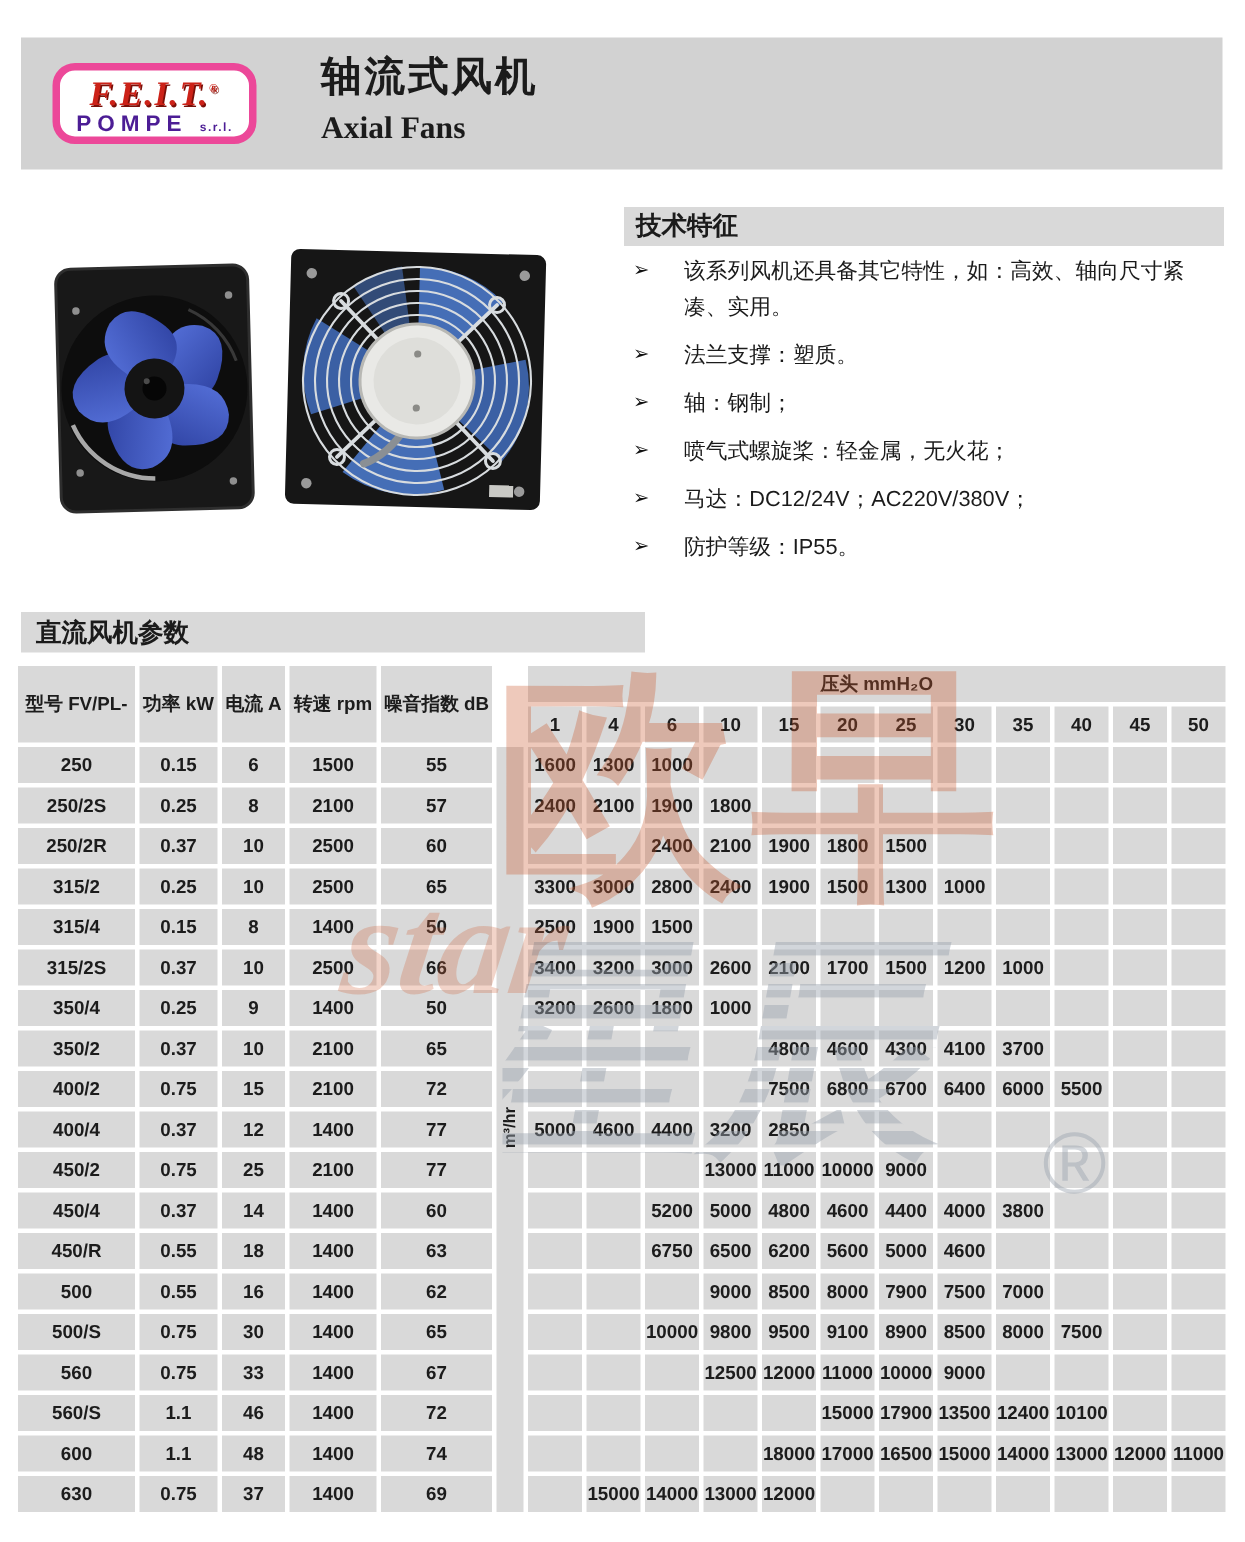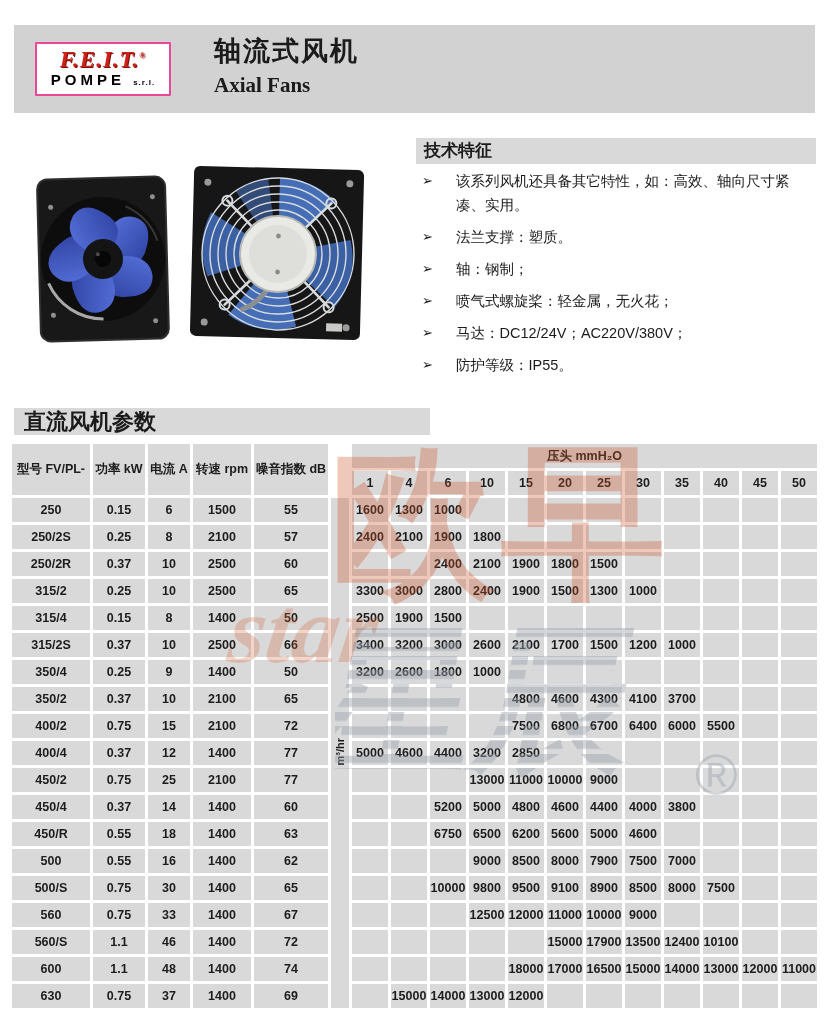--- a/index.html
+++ b/index.html
@@ -2,26 +2,26 @@
 <html><head>
 <meta charset="utf-8">
 <style>
   html,body{margin:0;padding:0;background:#fff;}
   .page{position:relative;width:830px;height:1028px;background:#fff;overflow:hidden;
         font-family:"Liberation Sans",sans-serif;color:#1b1b1b;}
 
   
   .top-band{position:absolute;left:14px;top:25px;width:801px;height:88px;background:#d2d2d2;}
   .logo-box{position:absolute;left:21px;top:17px;width:136px;height:54px;background:#fff;
-            border:2px solid #ec4899;border-radius:1px;text-align:center;box-sizing:border-box;}
+            border:5px solid #ec4899;border-radius:15px;text-align:center;box-sizing:border-box;}
   .logo-brand{margin-top:4px;font-family:"Liberation Serif",serif;font-style:italic;font-weight:bold;
               font-size:23px;color:#cc2218;letter-spacing:1px;line-height:1;
               text-shadow:1px 1px 0 #7a0f08;}
   .logo-reg{font-size:8px;vertical-align:super;color:#cc2218;}
-  .logo-sub{font-weight:bold;font-size:15px;letter-spacing:4px;color:#000000;line-height:1.2;}
+  .logo-sub{font-weight:bold;font-size:15px;letter-spacing:4px;color:#4c1d95;line-height:1.2;}
   .logo-srl{font-size:8px;letter-spacing:1px;font-weight:bold;}
   .band-titles{position:absolute;left:200px;right:40px;top:8px;}
   .title-zh{font-size:27px;font-weight:bold;letter-spacing:2px;}
   .title-en{font-family:"Liberation Serif",serif;font-size:21px;font-weight:bold;margin-top:4px;}
 
   
   .images-panel{position:absolute;left:14px;top:120px;width:396px;height:280px;}
   .fan1{position:absolute;left:18px;top:42px;}
   .fan2{position:absolute;left:172px;top:38px;}
 
@@ -29,21 +29,21 @@
   .features-panel{position:absolute;left:416px;top:138px;width:400px;}
   .features-head{background:#d9d9d9;font-weight:bold;font-size:17px;padding:1px 8px 2px;height:23px;line-height:23px;}
   .features-list{margin-top:6px;}
   .feature-item{display:flex;margin-bottom:8px;font-size:14.5px;line-height:1.65;}
   .feature-item .arrow{flex:0 0 34px;text-align:left;padding-left:6px;font-size:13px;
                        font-family:"DejaVu Sans",sans-serif;color:#111;}
   .feature-item .ftext{flex:1;}
 
   
   .section-head{position:absolute;left:14px;top:408px;width:416px;height:27px;background:#d9d9d9;
-                font-weight:bold;font-size:22px;line-height:27px;padding-left:10px;box-sizing:border-box;}
+                font-weight:bold;font-size:17px;line-height:27px;padding-left:10px;box-sizing:border-box;}
 
   .tbl-wrap{position:absolute;left:9px;top:441px;}
   table.params{border-collapse:separate;border-spacing:3px;table-layout:fixed;}
   table.params th,table.params td{background:#d9d9d9;text-align:center;vertical-align:middle;
         font-weight:bold;font-size:12.5px;padding:0;height:24px;color:#1c1c1c;overflow:hidden;}
   table.params thead th{font-size:12.5px;}
   th.spec-label{font-size:12px;}
   .gapcol{background:transparent !important;}
   .pressure-head{height:19px;font-size:13px;}
   td.flow-col{background:#d9d9d9;}

